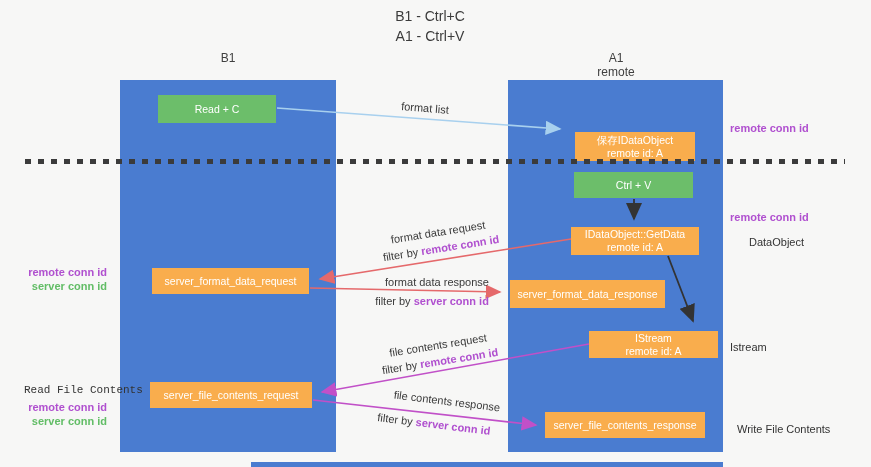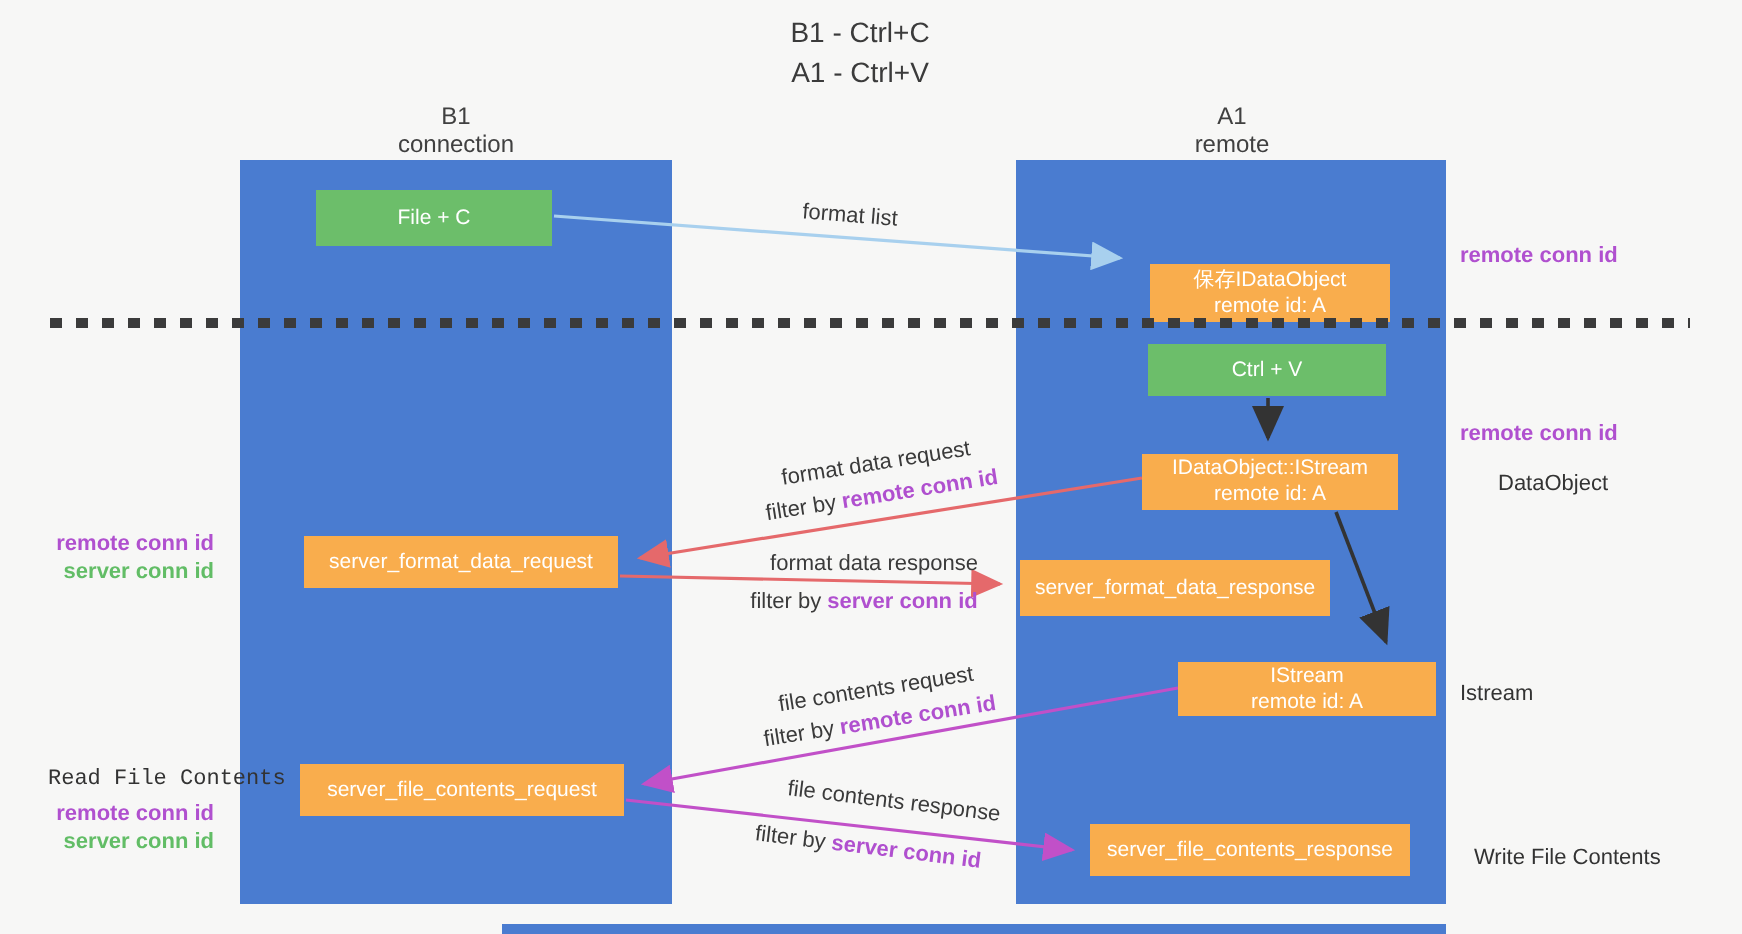--- a/index.html
+++ b/index.html
@@ -32,21 +32,20 @@
 
 <div id="canvas">
 
   <div class="title">
     <div>B1 - Ctrl+C</div>
     <div>A1 - Ctrl+V</div>
   </div>
 
   <div class="col-header" style="left:148px;top:51px;">
     <div>B1</div>
-    <div>connection</div>
   </div>
   <div class="col-header" style="left:536px;top:51px;">
     <div>A1</div>
     <div>remote</div>
   </div>
 
   <div class="lifeline" style="left:120px;top:80px;width:216px;height:372px;"></div>
   <div class="lifeline" style="left:508px;top:80px;width:215px;height:372px;"></div>
   <div class="bottom-strip"></div>
 
@@ -68,31 +67,31 @@
     <path d="M277,108 L560,129" stroke="#a8d0ee" stroke-width="1.6" fill="none" marker-end="url(#ah-blue)"></path>
     <path d="M634,199 L634,219" stroke="#333333" stroke-width="1.8" fill="none" marker-end="url(#ah-black)"></path>
     <path d="M668,256 L693,321" stroke="#333333" stroke-width="1.8" fill="none" marker-end="url(#ah-black)"></path>
     <path d="M571,239 L320,279" stroke="#e5696b" stroke-width="1.6" fill="none" marker-end="url(#ah-red)"></path>
     <path d="M310,288 L500,292" stroke="#e5696b" stroke-width="1.6" fill="none" marker-end="url(#ah-red)"></path>
     <path d="M589,344 L322,392" stroke="#c150c8" stroke-width="1.6" fill="none" marker-end="url(#ah-magenta)"></path>
     <path d="M313,400 L536,425" stroke="#c150c8" stroke-width="1.6" fill="none" marker-end="url(#ah-magenta)"></path>
   </svg>
 
   <div class="node green" style="left:158px;top:95px;width:118px;height:28px;">
-    <span>File + C</span>
+    <span>Read + C</span>
   </div>
   <div class="node orange" style="left:575px;top:132px;width:120px;height:29px;justify-content:center;">
     <span>保存IDataObject</span>
     <span>remote id: A</span>
   </div>
   <div class="node green" style="left:574px;top:172px;width:119px;height:26px;">
     <span>Ctrl + V</span>
   </div>
   <div class="node orange" style="left:571px;top:227px;width:128px;height:28px;">
-    <span>IDataObject::IStream</span>
+    <span>IDataObject::GetData</span>
     <span>remote id: A</span>
   </div>
   <div class="node orange" style="left:510px;top:280px;width:155px;height:28px;">
     <span>server_format_data_response</span>
   </div>
   <div class="node orange" style="left:152px;top:268px;width:157px;height:26px;">
     <span>server_format_data_request</span>
   </div>
   <div class="node orange" style="left:589px;top:331px;width:129px;height:27px;">
     <span>IStream</span>

